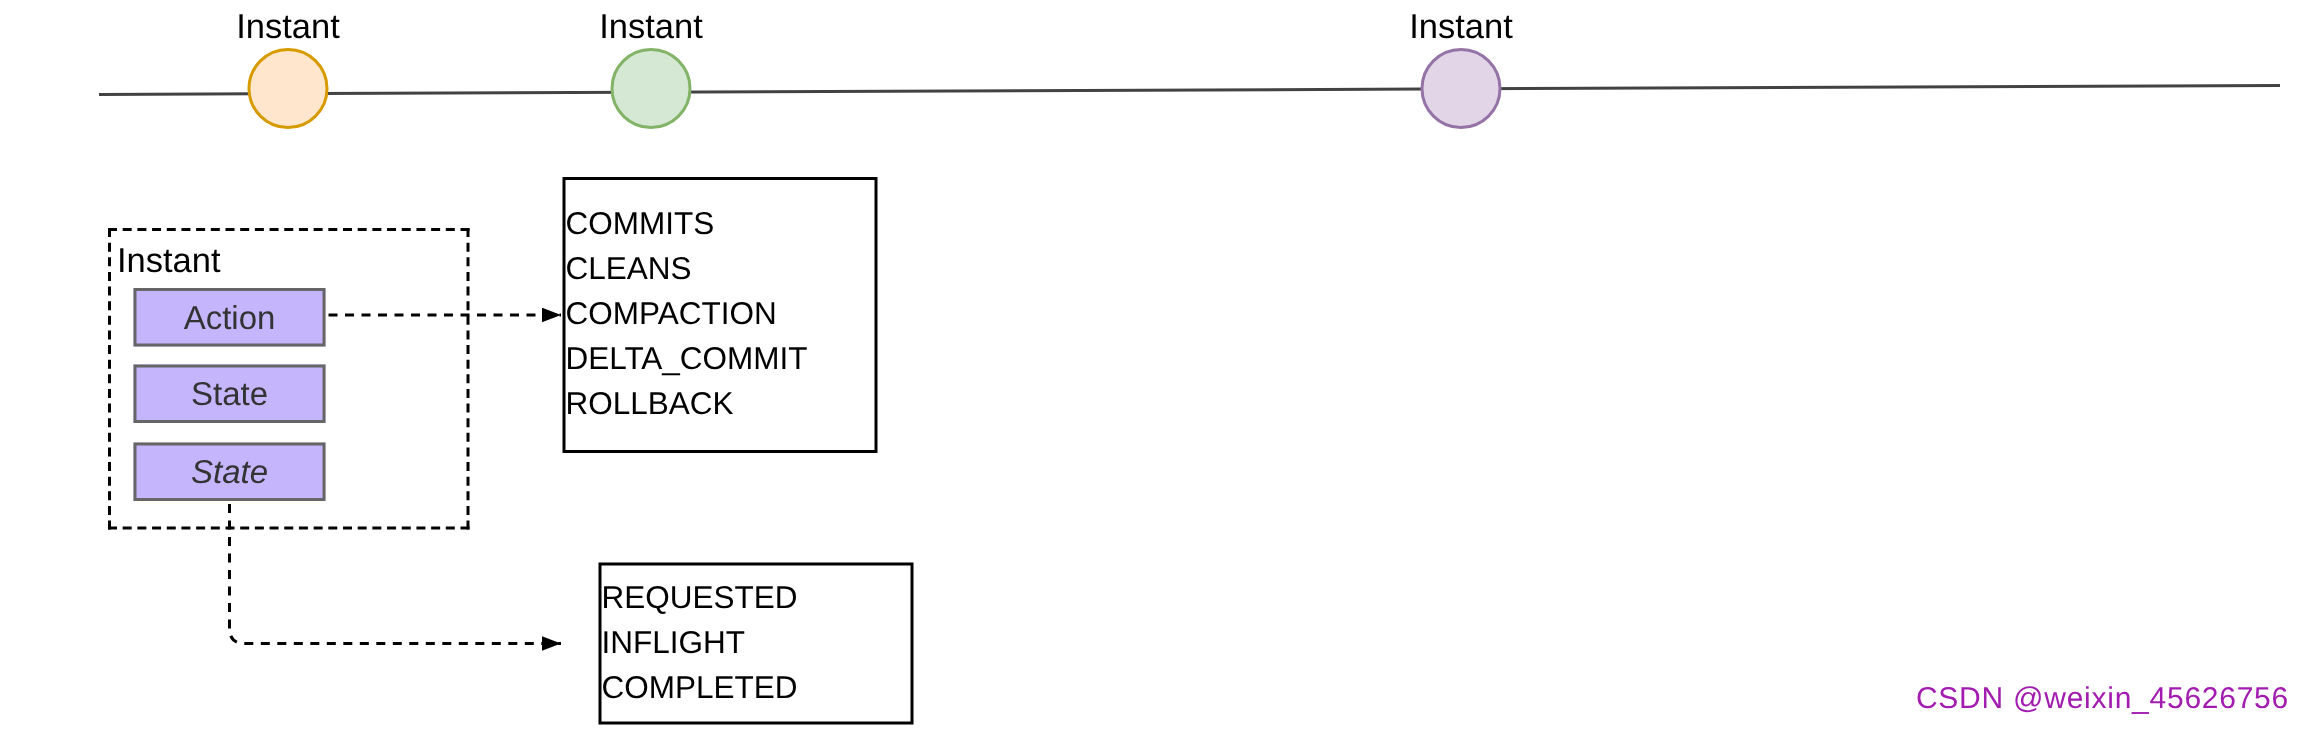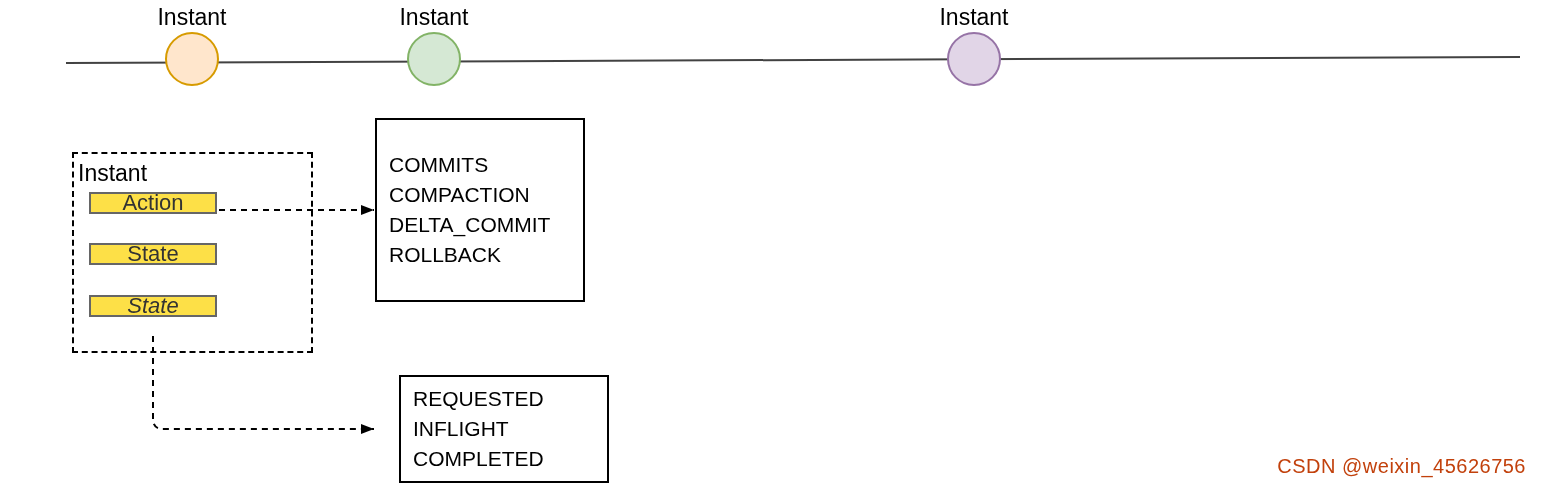--- a/index.html
+++ b/index.html
@@ -49,22 +49,22 @@
     position: absolute;
     left: 78px;
     top: 160px;
     font-size: 23px;
     color: #000000;
   }
   .field-box {
     position: absolute;
     left: 89px;
     width: 128px;
-    height: 22px;
-    background: #fde047;
+    height: 39px;
+    background: #c4b5fd;
     border: 2px solid #666666;
     box-sizing: border-box;
     display: flex;
     align-items: center;
     justify-content: center;
     font-size: 22px;
     color: #333333;
   }
   .field-box.f0 { top: 192px; }
   .field-box.f1 { top: 243px; }
@@ -73,37 +73,37 @@
   .list-box {
     position: absolute;
     left: 375px;
     width: 210px;
     border: 2px solid #000000;
     box-sizing: border-box;
     background: #ffffff;
     display: flex;
     flex-direction: column;
     justify-content: center;
-    padding-left: 12px;
+    padding-left: 0;
     font-size: 21px;
     color: #000000;
   }
   .list-box .line {
     line-height: 30px;
     white-space: nowrap;
   }
   .list-box.actions { top: 118px; height: 184px; }
   .list-box.states  { top: 375px; height: 108px; margin-left: 24px; }
 
   .watermark {
     position: absolute;
     right: 18px;
     bottom: 8px;
     font-size: 20px;
-    color: #c2410c;
+    color: #a21caf;
     letter-spacing: 0.5px;
   }
 </style>
 </head>
 <body>
 
 <div class="canvas">
 
   <svg class="layer-svg" viewBox="0 0 1544 486" xmlns="http://www.w3.org/2000/svg">
     <defs>
@@ -135,20 +135,21 @@
   </div>
   <div class="field-box f1">
     <span>State</span>
   </div>
   <div class="field-box f2">
     <span>State</span>
   </div>
 
   <div class="list-box actions">
     <div class="line">COMMITS</div>
+    <div class="line">CLEANS</div>
     <div class="line">COMPACTION</div>
     <div class="line">DELTA_COMMIT</div>
     <div class="line">ROLLBACK</div>
   </div>
 
   <div class="list-box states">
     <div class="line">REQUESTED</div>
     <div class="line">INFLIGHT</div>
     <div class="line">COMPLETED</div>
   </div>

